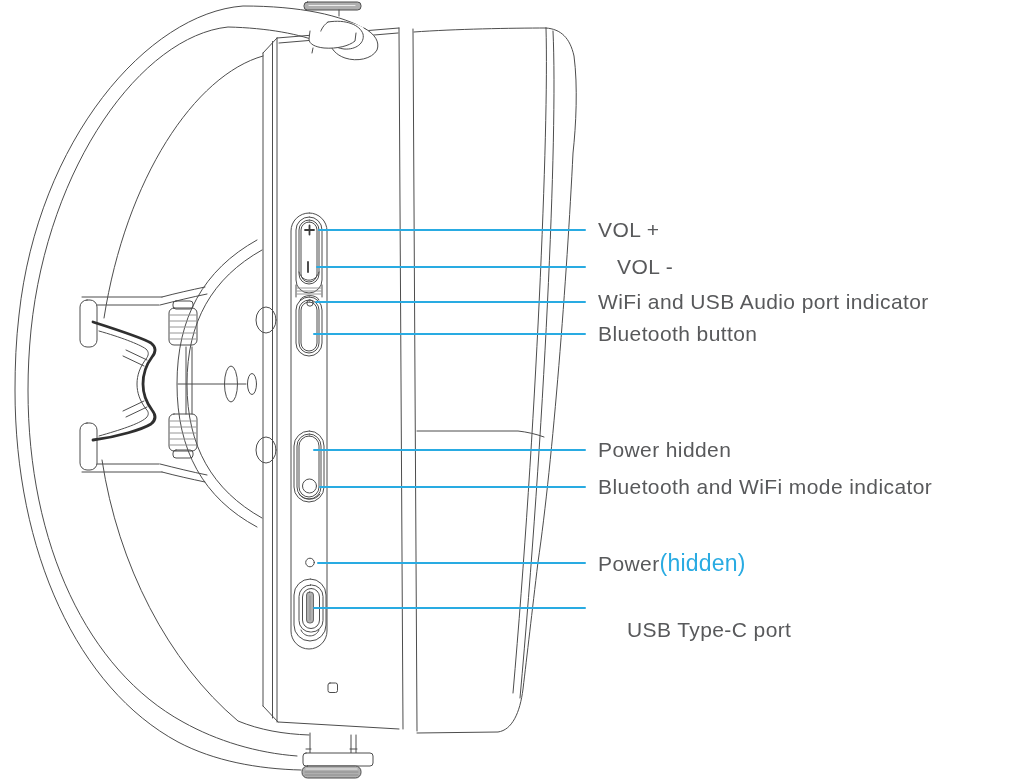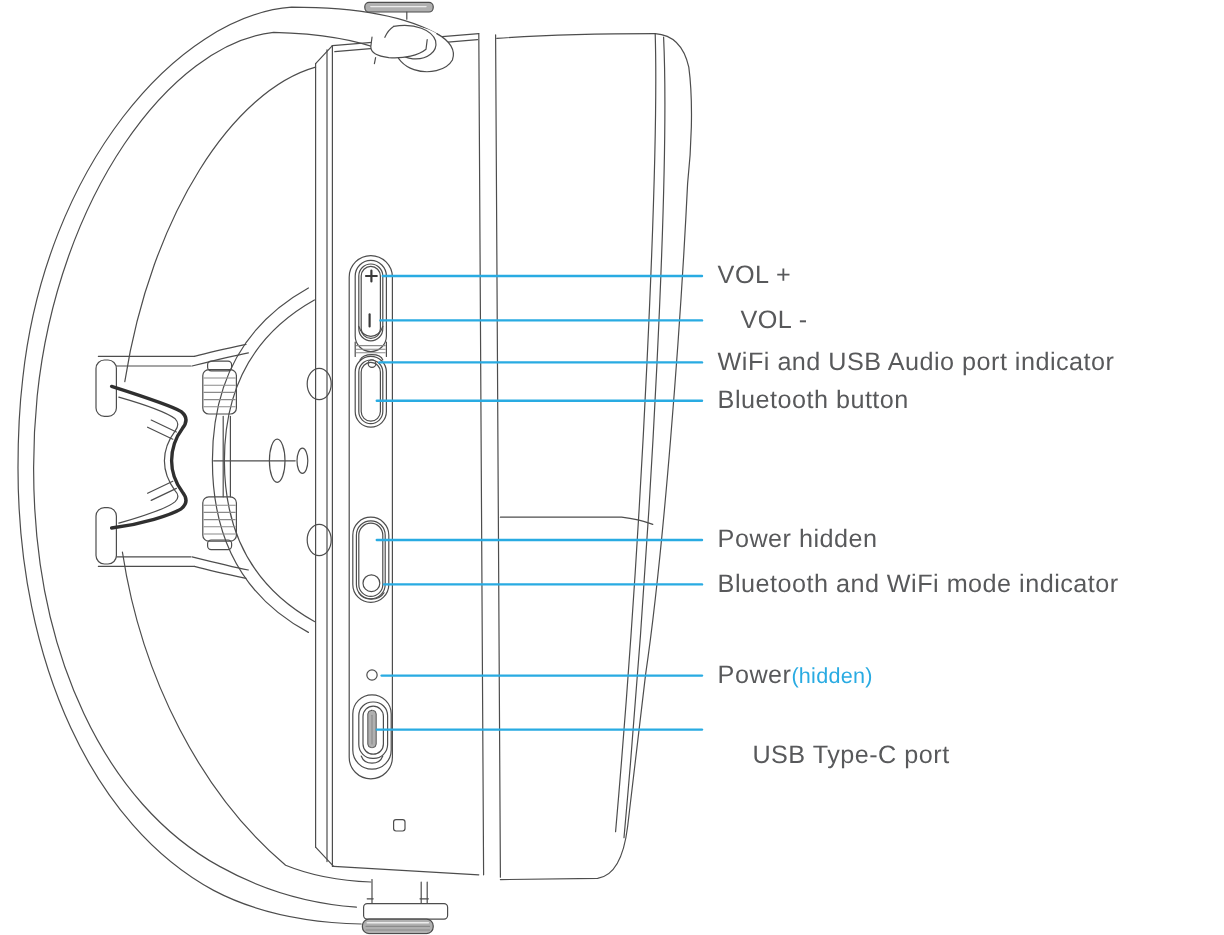--- a/index.html
+++ b/index.html
@@ -13,21 +13,21 @@
   .art g{stroke:currentColor;fill:none;stroke-width:1;stroke-linecap:round;stroke-linejoin:round;}
   .metal{fill:var(--metal);}
   .wfill{fill:#fff;}
   .thick{stroke:#2f2f2f;stroke-width:2.8;}
   .mark{stroke:#3a3a3a;stroke-width:1.8;}
   .hl{stroke:#ececec;stroke-width:1.2;}
   .rib{stroke:#8a8a8a;stroke-width:0.9;}
   .leader{position:absolute;height:2.4px;border-radius:2px;background:var(--leader);z-index:5;}
   .callout-label{position:absolute;left:598px;z-index:6;height:28px;line-height:28px;
         font-size:21px;letter-spacing:0.4px;color:var(--label);white-space:nowrap;}
-  .callout-label .sfx{font-size:18px;color:var(--accent);letter-spacing:0.2px;}
+  .callout-label .sfx{font-size:23px;color:var(--accent);letter-spacing:0.2px;}
 </style>
 </head>
 <body>
 
 <div id="stage">
 
   <svg class="art" viewBox="0 0 1020 779" xmlns="http://www.w3.org/2000/svg">
 
     <g>
       <path d="M 367 30 C 342 15, 300 6, 243 6 C 148 13, 38 140, 19 315 C 16 340, 15 365, 15 390 C 15 552, 78 688, 178 742 C 214 761, 258 769, 301 770"></path>

